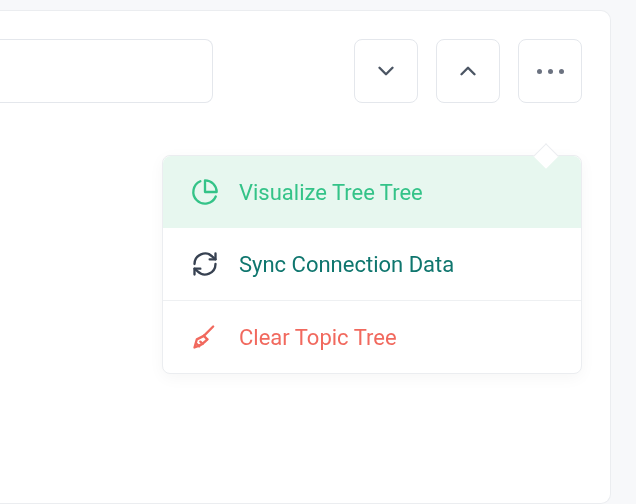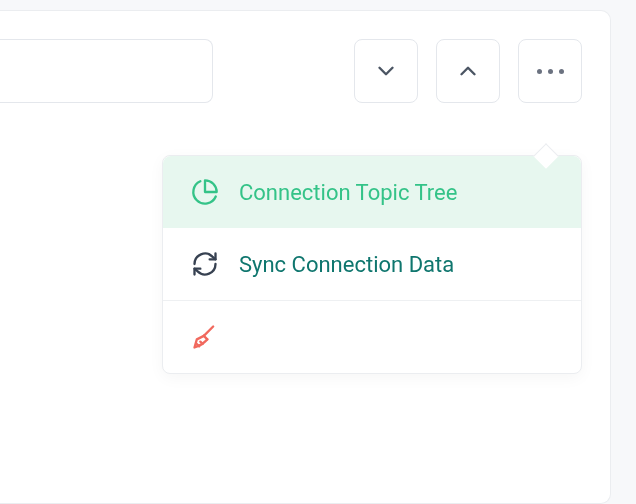--- a/index.html
+++ b/index.html
@@ -163,21 +163,21 @@
   <div class="dropdown">
     <div class="dropdown-arrow"></div>
 
     <div class="menu-item highlighted">
       <span class="micon">
         <svg viewBox="0 0 24 24" fill="none" stroke="#34c388" stroke-width="2" stroke-linecap="round" stroke-linejoin="round">
           <path d="M21.21 15.89A10 10 0 1 1 8 2.83"></path>
           <path d="M22 12A10 10 0 0 0 12 2v10z"></path>
         </svg>
       </span>
-      <span>Connection Topic Tree</span>
+      <span>Visualize Tree Tree</span>
     </div>
 
     <div class="menu-item">
       <span class="micon">
         <svg viewBox="0 0 24 24" fill="none" stroke="#374151" stroke-width="2" stroke-linecap="round" stroke-linejoin="round">
           <path d="M3 12a9 9 0 0 1 15.3-6.36L21 8"></path>
           <path d="M21 3v5h-5"></path>
           <path d="M21 12a9 9 0 0 1-15.3 6.36L3 16"></path>
           <path d="M3 21v-5h5"></path>
         </svg>
@@ -190,16 +190,17 @@
     <div class="menu-item danger">
       <span class="micon">
         <svg viewBox="0 0 24 24" fill="none" stroke="#f1695e" stroke-width="2" stroke-linecap="round" stroke-linejoin="round">
           <path d="M19 3l-8 8"></path>
           <path d="M11 11l3 3"></path>
           <path d="M11 11l-6 3l-2 7c3-1 6-2 9-5l2-2"></path>
           <path d="M5 18l2 2"></path>
           <path d="M8 16l2 2"></path>
         </svg>
       </span>
+      <span>Clear Topic Tree</span>
     </div>
   </div>
 
 </div>
 
 </body></html>

